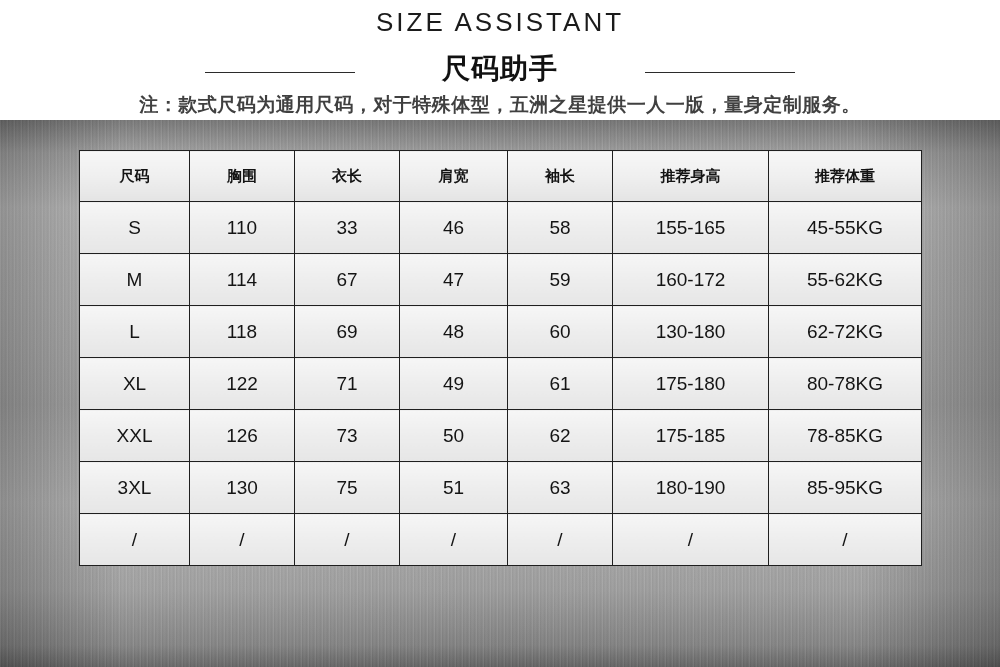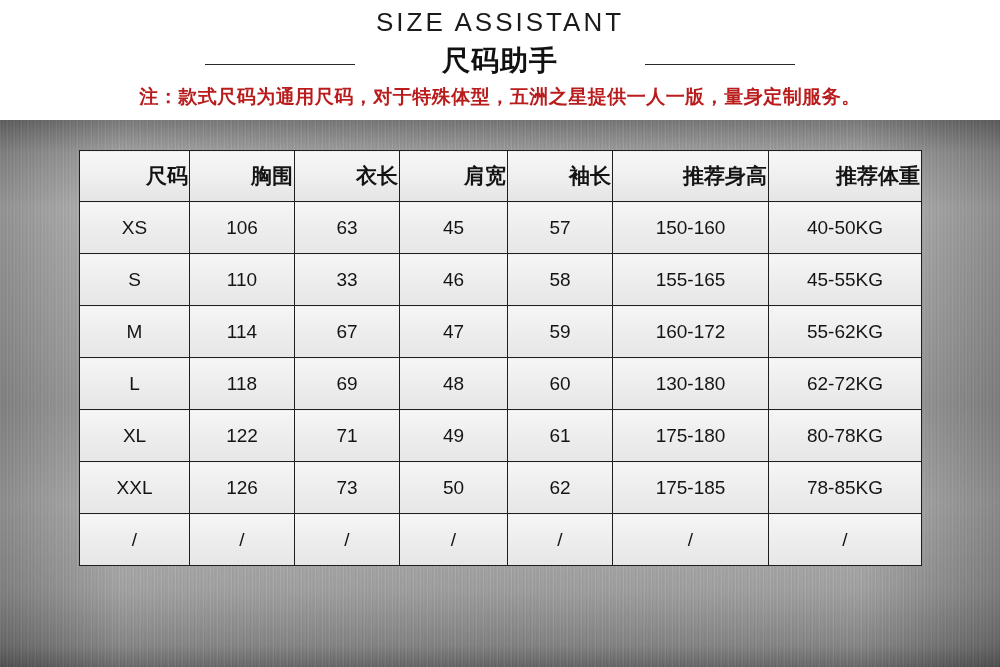--- a/index.html
+++ b/index.html
@@ -34,21 +34,21 @@
     margin: 0;
     padding-top: 7px;
     font-size: 26px;
     letter-spacing: 3px;
     color: #1b1b1b;
     font-weight: 400;
     font-family: "Liberation Sans", sans-serif;
   }
   .title-cn-wrap {
     position: relative;
-    margin-top: 4px;
+    margin-top: 12px;
     height: 36px;
   }
   .title-cn {
     display: inline-block;
     position: relative;
     font-size: 28px;
     font-weight: bold;
     color: #111111;
     letter-spacing: 1px;
     font-family: "DejaVu Sans", sans-serif;
@@ -61,21 +61,21 @@
     background: #2b2b2b;
     width: 150px;
   }
   .rule-left { left: 205px; }
   .rule-right { right: 205px; }
 
   .note {
     margin-top: 6px;
     font-size: 19px;
     font-weight: bold;
-    color: #b91c1c;
+    color: #404040;
     letter-spacing: 0.5px;
     font-family: "DejaVu Sans", sans-serif;
   }
 
   
   .metal {
     position: absolute;
     left: 0;
     top: 120px;
     width: 1000px;
@@ -133,25 +133,24 @@
   table.size-table td, table.size-table th {
     border: 1px solid #1f1f1f;
     text-align: center;
     color: #141414;
     font-size: 19px;
     font-family: "Liberation Sans", sans-serif;
     background: linear-gradient(to bottom, #f6f6f6 0%, #eeeeee 45%, #e6e6e6 100%);
   }
   table.size-table thead th {
     height: 48px;
-    font-size: 21px;
+    font-size: 15px;
     font-weight: bold;
     font-family: "DejaVu Sans", sans-serif;
     background: linear-gradient(to bottom, #f7f7f7 0%, #efefef 50%, #e4e4e4 100%);
-    text-align: right;
   }
   table.size-table tbody td {
     height: 49px;
     font-weight: 400;
   }
   .col-size { width: 110px; }
   .col-a { width: 105px; }
   .col-b { width: 105px; }
   .col-c { width: 108px; }
   .col-d { width: 105px; }
@@ -192,29 +191,20 @@
           <th>胸围</th>
           <th>衣长</th>
           <th>肩宽</th>
           <th>袖长</th>
           <th>推荐身高</th>
           <th>推荐体重</th>
         </tr>
       </thead>
       <tbody>
         <tr>
-          <td>XS</td>
-          <td>106</td>
-          <td>63</td>
-          <td>45</td>
-          <td>57</td>
-          <td>150-160</td>
-          <td>40-50KG</td>
-        </tr>
-        <tr>
           <td>S</td>
           <td>110</td>
           <td>33</td>
           <td>46</td>
           <td>58</td>
           <td>155-165</td>
           <td>45-55KG</td>
         </tr>
         <tr>
           <td>M</td>
@@ -246,20 +236,29 @@
         <tr>
           <td>XXL</td>
           <td>126</td>
           <td>73</td>
           <td>50</td>
           <td>62</td>
           <td>175-185</td>
           <td>78-85KG</td>
         </tr>
         <tr>
+          <td>3XL</td>
+          <td>130</td>
+          <td>75</td>
+          <td>51</td>
+          <td>63</td>
+          <td>180-190</td>
+          <td>85-95KG</td>
+        </tr>
+        <tr>
           <td>/</td>
           <td>/</td>
           <td>/</td>
           <td>/</td>
           <td>/</td>
           <td>/</td>
           <td>/</td>
         </tr>
       </tbody>
     </table>

